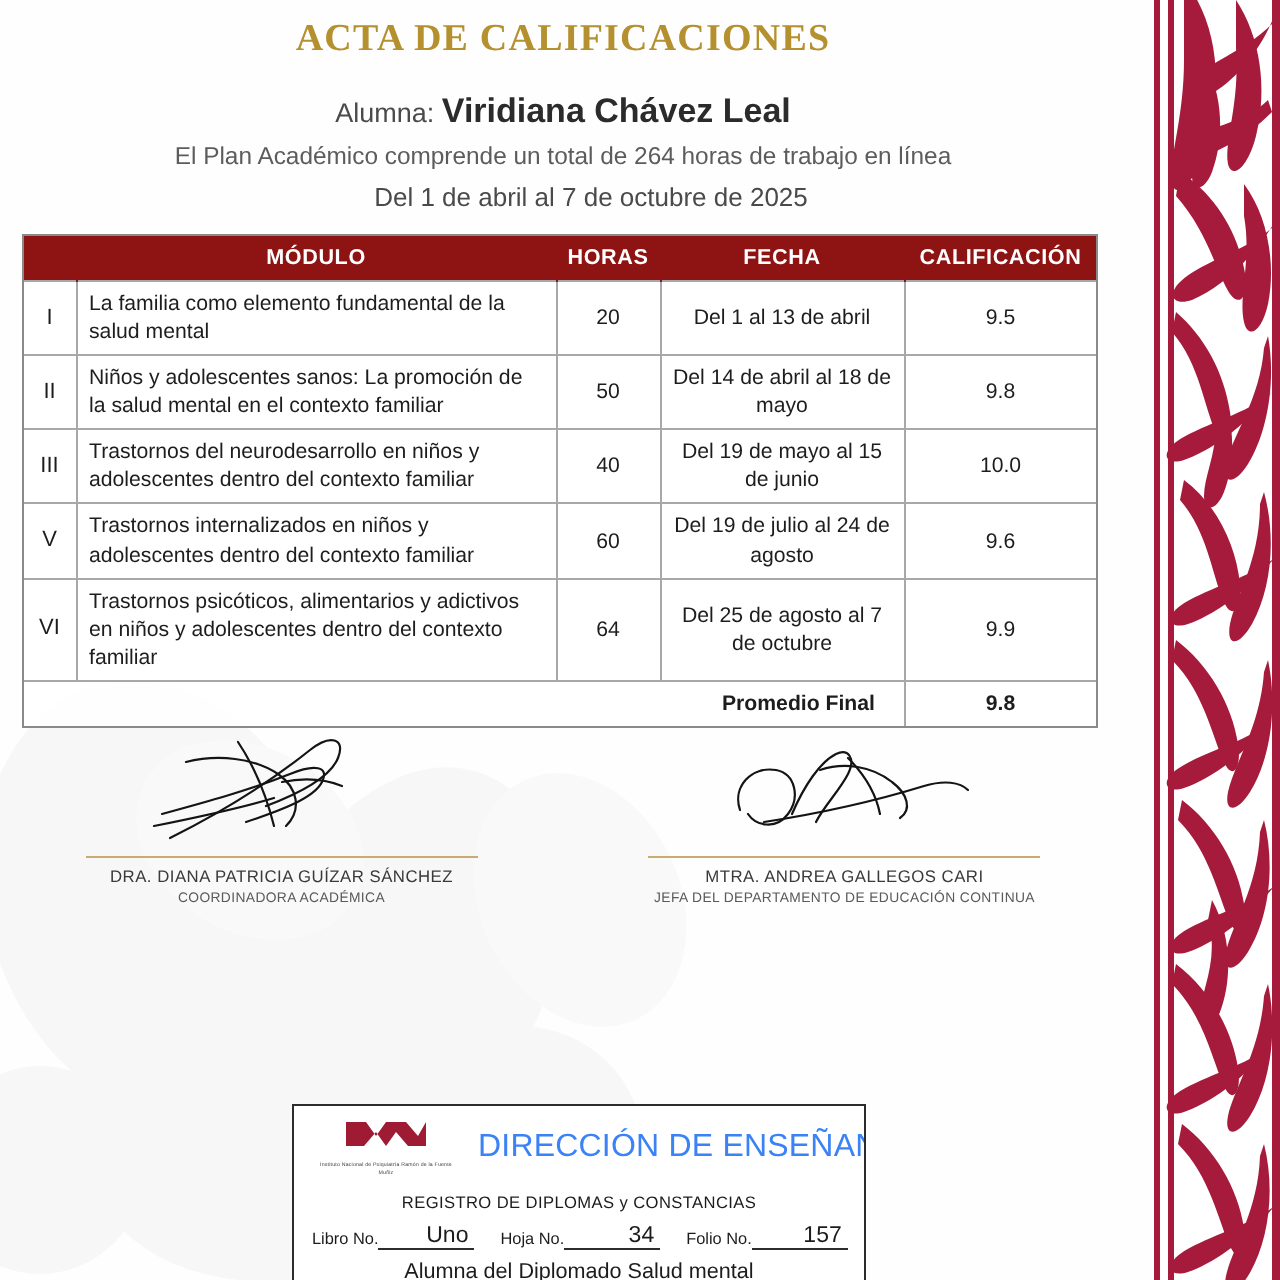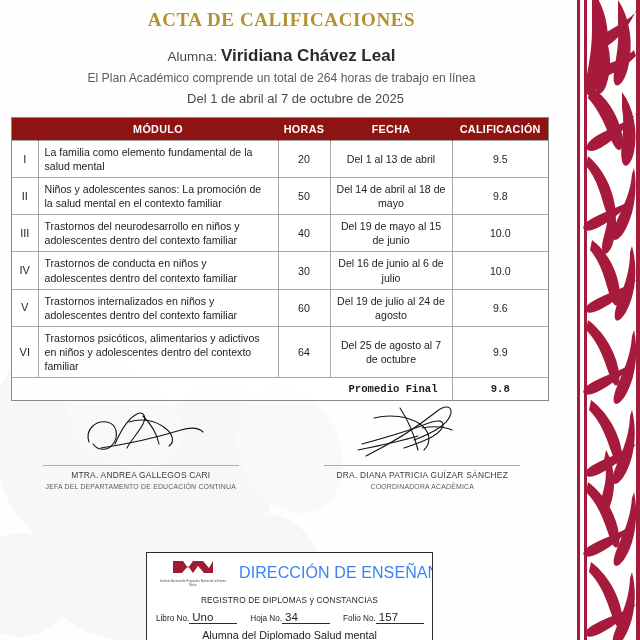--- a/index.html
+++ b/index.html
@@ -116,21 +116,20 @@
   .c-rom   { width: 26px;  text-align: center; font-size: 11px; }
   .c-mod   { width: 240px; text-align: left; }
   .c-hrs   { width: 52px;  text-align: center; }
   .c-fec   { width: 122px; text-align: center; }
   .c-cal   { width: 96px;  text-align: center; }
   .avg-row td {
     text-align: right;
     font-weight: bold;
     padding: 5px 6px;
     border-right: none;
-    font-family: Liberation Mono, monospace;
   }
   .avg-row td.avg-label { padding-right: 14px; }
   .avg-row td.avg-val { text-align: center; width: 96px; }
 
   
   .signatures {
     position: relative;
     z-index: 2;
     margin-top: 64px;
     width: 563px;
@@ -211,21 +210,21 @@
     font-size: 8.2px;
     color: #1c1c1c;
   }
   .fld { display: flex; align-items: flex-end; white-space: nowrap; }
   .fld + .fld { margin-left: 13px; }
   .fld .fk { padding-bottom: 1px; }
   .fld .fv {
     font-size: 11.5px;
     border-bottom: 1px solid #2c2c2c;
     min-width: 48px;
-    text-align: left;
+    text-align: right;
     padding: 0 3px;
     line-height: 1.05;
   }
   .stamp-last {
     text-align: center;
     font-size: 10.8px;
     color: #1c1c1c;
     margin-top: 5px;
     white-space: nowrap;
   }
@@ -288,27 +287,20 @@
           <td class="c-cal">9.8</td>
         </tr>
         <tr>
           <td class="c-rom">III</td>
           <td class="c-mod">Trastornos del neurodesarrollo en niños y adolescentes dentro del contexto familiar</td>
           <td class="c-hrs">40</td>
           <td class="c-fec">Del 19 de mayo al 15 de junio</td>
           <td class="c-cal">10.0</td>
         </tr>
         <tr>
-          <td class="c-rom">IV</td>
-          <td class="c-mod">Trastornos de conducta en niños y adolescentes dentro del contexto familiar</td>
-          <td class="c-hrs">30</td>
-          <td class="c-fec">Del 16 de junio al 6 de julio</td>
-          <td class="c-cal">10.0</td>
-        </tr>
-        <tr>
           <td class="c-rom">V</td>
           <td class="c-mod">Trastornos internalizados en niños y adolescentes dentro del contexto familiar</td>
           <td class="c-hrs">60</td>
           <td class="c-fec">Del 19 de julio al 24 de agosto</td>
           <td class="c-cal">9.6</td>
         </tr>
         <tr>
           <td class="c-rom">VI</td>
           <td class="c-mod">Trastornos psicóticos, alimentarios y adictivos en niños y adolescentes dentro del contexto familiar</td>
           <td class="c-hrs">64</td>
@@ -317,50 +309,50 @@
         </tr>
         <tr class="avg-row">
           <td class="avg-label" colspan="4">Promedio Final</td>
           <td class="avg-val">9.8</td>
         </tr>
       </tbody>
     </table>
   </div>
 
   <div class="signatures">
-
-    <div class="sig-block">
-      <svg class="sig-mark" viewBox="0 0 236 64" aria-hidden="true">
-        <g fill="none" stroke="#141414" stroke-width="1.1" stroke-linecap="round">
-          <path d="M66 44 C62 32 72 22 84 24 C94 26 96 38 90 46 C84 54 74 52 70 46"></path>
-          <path d="M92 46 C98 32 106 20 114 16 C120 13 124 18 120 26 C116 34 108 42 104 50"></path>
-          <path d="M106 24 C118 20 132 22 142 30 C150 36 152 44 146 48"></path>
-          <path d="M78 50 C104 46 132 40 158 32 C168 29 176 30 180 34"></path>
-          <path d="M120 18 C128 26 134 36 136 46"></path>
-        </g>
-      </svg>
-      <div class="sig-rule"></div>
-      <div class="sig-name">MTRA. ANDREA GALLEGOS CARI</div>
-      <div class="sig-role">JEFA DEL DEPARTAMENTO DE EDUCACIÓN CONTINUA</div>
-    </div>
 
     <div class="sig-block">
       <svg class="sig-mark" viewBox="0 0 236 64" aria-hidden="true">
         <g fill="none" stroke="#141414" stroke-width="1.1" stroke-linecap="round">
           <path d="M62 58 C90 44 112 30 132 14 C142 6 150 8 146 18 C142 28 126 36 110 42"></path>
           <path d="M58 46 C80 40 102 34 122 26 C134 21 142 22 138 30 C134 38 118 44 100 50"></path>
           <path d="M70 20 C86 16 104 18 116 26 C126 33 128 44 120 52"></path>
           <path d="M96 10 C104 22 110 36 114 52"></path>
           <path d="M54 52 C74 48 94 44 114 38"></path>
           <path d="M118 30 C128 28 138 28 148 32"></path>
         </g>
       </svg>
       <div class="sig-rule"></div>
       <div class="sig-name">DRA. DIANA PATRICIA GUÍZAR SÁNCHEZ</div>
       <div class="sig-role">COORDINADORA ACADÉMICA</div>
+    </div>
+
+    <div class="sig-block">
+      <svg class="sig-mark" viewBox="0 0 236 64" aria-hidden="true">
+        <g fill="none" stroke="#141414" stroke-width="1.1" stroke-linecap="round">
+          <path d="M66 44 C62 32 72 22 84 24 C94 26 96 38 90 46 C84 54 74 52 70 46"></path>
+          <path d="M92 46 C98 32 106 20 114 16 C120 13 124 18 120 26 C116 34 108 42 104 50"></path>
+          <path d="M106 24 C118 20 132 22 142 30 C150 36 152 44 146 48"></path>
+          <path d="M78 50 C104 46 132 40 158 32 C168 29 176 30 180 34"></path>
+          <path d="M120 18 C128 26 134 36 136 46"></path>
+        </g>
+      </svg>
+      <div class="sig-rule"></div>
+      <div class="sig-name">MTRA. ANDREA GALLEGOS CARI</div>
+      <div class="sig-role">JEFA DEL DEPARTAMENTO DE EDUCACIÓN CONTINUA</div>
     </div>
   </div>
 
   <div class="stamp">
     <div class="stamp-top">
       <div class="stamp-logo">
         <svg width="44" height="16" viewBox="0 0 44 16" aria-hidden="true">
           <path d="M2 2 L12 2 L17 9 L22 2 L32 2 L38 9 L42 2 L42 14 L33 14 L27 7 L22 14 L17 7 L11 14 L2 14 Z" fill="#9e1b33"></path>
         </svg>
         <div class="stamp-logo-sub">Instituto Nacional de Psiquiatría Ramón de la Fuente Muñiz</div>

